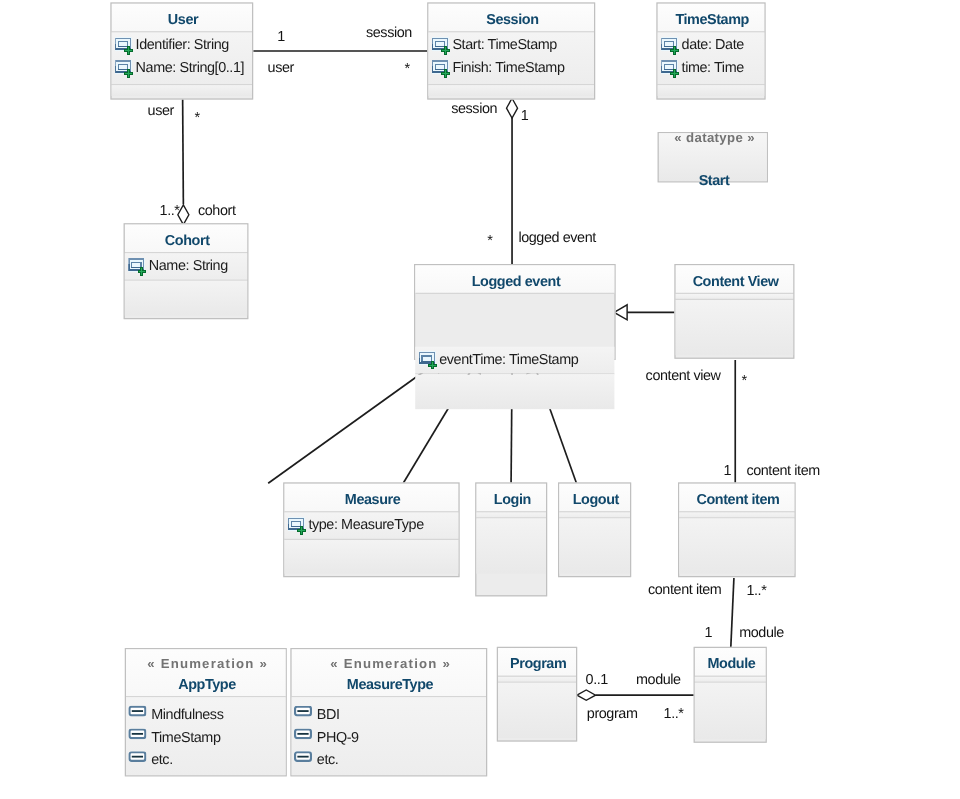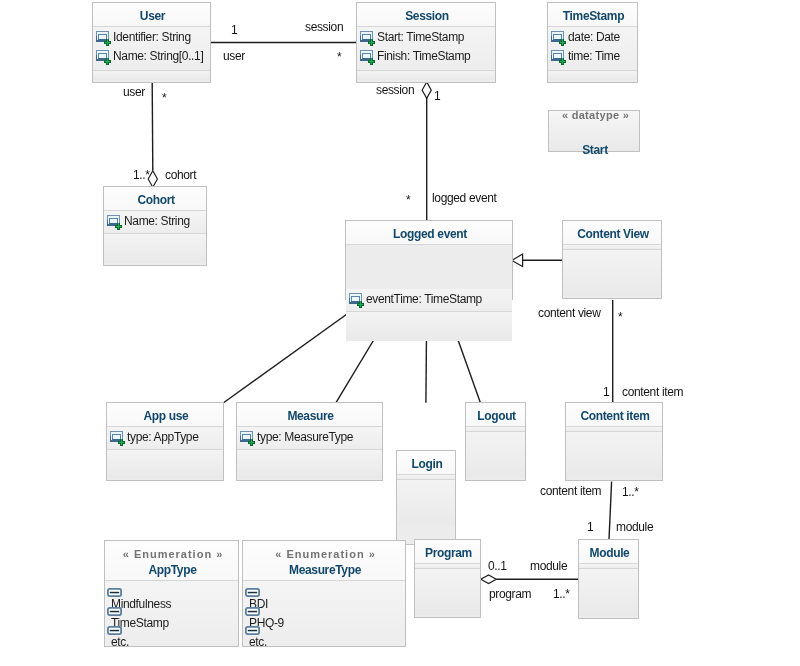--- a/index.html
+++ b/index.html
@@ -22,21 +22,21 @@
   .stereo.tight{letter-spacing:0.3px;}
   .attrs{box-sizing:border-box;border-bottom:1px solid #d6d6d6;
        background:linear-gradient(to bottom,#f4f4f4 0%,#ededed 100%);
        padding-top:3px;}
   .attrs.enumlist{border-bottom:none;padding-top:7px;}
   .ops{box-sizing:border-box;
        background:linear-gradient(to bottom,#f3f3f3 0%,#e9e9e9 100%);}
   .row{display:flex;align-items:flex-start;font-size:12px;letter-spacing:-0.35px;
        color:#1c1c1c;height:19px;padding-left:3px;}
   .row .txt{margin-left:1px;}
-  .row.enumrow{padding-left:2px;flex-direction:column;}
+  .row.enumrow{padding-left:2px;}
   .row.enumrow .txt{margin-left:4px;}
   .ic{flex:0 0 auto;display:block;}
 
   svg#links{position:absolute;left:0;top:0;width:800px;height:666px;
        overflow:visible;pointer-events:none;}
   .lbl{position:absolute;font-size:12px;letter-spacing:-0.35px;color:#141414;
        white-space:nowrap;line-height:12px;}
 </style>
 </head>
 <body>
@@ -223,65 +223,43 @@
       </div>
       <div class="ops" style="height: 28.7px;"></div>
     </div>
     <div class="uml" style="left: 562px; top: 220px; width: 100px; height: 79px;">
       <div class="hdr" style="height: 24px;">
         <div>Content View</div>
       </div>
       <div class="attrs" style="height: 5px;"></div>
       <div class="ops" style="height: 46px;"></div>
     </div>
-    <div class="uml" style="left: 106px; top: 402px; width: 118px; height: 79px;">
-      <div class="hdr" style="height: 24px;">
-        <div>App use</div>
+    <div class="uml" style="left: 236px; top: 402px; width: 147px; height: 79px;">
+      <div class="hdr" style="height: 24px;">
+        <div>Measure</div>
       </div>
       <div class="attrs" style="height: 23px;">
         <div class="row">
           <svg class="ic" width="16" height="16" viewBox="0 0 16 16" shape-rendering="crispEdges">
             <g transform="translate(0,1.4)">
               <rect x="-0.5" y="-0.5" width="14.6" height="11.4" fill="#eaf7fd"></rect>
               <path d="M0 0 h13.3 v1 h-13.3 z M0 9.3 h13.3 v1 h-13.3 z M0 0 h1 v10.3 h-1 z M12.3 0 h1 v10.3 h-1 z" fill="#6e90b1"></path>
               <path d="M0 8.5 h13.3 v1.8 h-13.3 z M0 5 h1 v5.3 h-1 z" fill="#3f688f"></path>
               <path d="M2.2 2.8 h8.8 v1 h-8.8 z M2.2 7.1 h8.8 v1 h-8.8 z M2.2 2.8 h1 v5.3 h-1 z M10 2.8 h1 v5.3 h-1 z" fill="#5b83a7"></path>
               <path d="M2.2 7.1 h8.8 v1 h-8.8 z" fill="#3f688f"></path>
               <path d="M7.7 9.6 h2.3 v-2.3 h2.5 v2.3 h2.3 v2.5 h-2.3 v2.3 h-2.5 v-2.3 h-2.3 z" fill="#046b2c"></path>
               <path d="M8.5 10.4 h2.3 v-2.3 h0.9 v2.3 h2.3 v0.9 h-2.3 v2.3 h-0.9 v-2.3 h-2.3 z" fill="#24a85a"></path>
             </g>
           </svg>
-          <span class="txt">type: AppType</span>
+          <span class="txt">type: MeasureType</span>
         </div>
       </div>
       <div class="ops" style="height: 28px;"></div>
     </div>
-    <div class="uml" style="left: 236px; top: 402px; width: 147px; height: 79px;">
-      <div class="hdr" style="height: 24px;">
-        <div>Measure</div>
-      </div>
-      <div class="attrs" style="height: 23px;">
-        <div class="row">
-          <svg class="ic" width="16" height="16" viewBox="0 0 16 16" shape-rendering="crispEdges">
-            <g transform="translate(0,1.4)">
-              <rect x="-0.5" y="-0.5" width="14.6" height="11.4" fill="#eaf7fd"></rect>
-              <path d="M0 0 h13.3 v1 h-13.3 z M0 9.3 h13.3 v1 h-13.3 z M0 0 h1 v10.3 h-1 z M12.3 0 h1 v10.3 h-1 z" fill="#6e90b1"></path>
-              <path d="M0 8.5 h13.3 v1.8 h-13.3 z M0 5 h1 v5.3 h-1 z" fill="#3f688f"></path>
-              <path d="M2.2 2.8 h8.8 v1 h-8.8 z M2.2 7.1 h8.8 v1 h-8.8 z M2.2 2.8 h1 v5.3 h-1 z M10 2.8 h1 v5.3 h-1 z" fill="#5b83a7"></path>
-              <path d="M2.2 7.1 h8.8 v1 h-8.8 z" fill="#3f688f"></path>
-              <path d="M7.7 9.6 h2.3 v-2.3 h2.5 v2.3 h2.3 v2.5 h-2.3 v2.3 h-2.5 v-2.3 h-2.3 z" fill="#046b2c"></path>
-              <path d="M8.5 10.4 h2.3 v-2.3 h0.9 v2.3 h2.3 v0.9 h-2.3 v2.3 h-0.9 v-2.3 h-2.3 z" fill="#24a85a"></path>
-            </g>
-          </svg>
-          <span class="txt">type: MeasureType</span>
-        </div>
-      </div>
-      <div class="ops" style="height: 28px;"></div>
-    </div>
-    <div class="uml" style="left: 396px; top: 402px; width: 60px; height: 95px; margin-top: 48px;">
+    <div class="uml" style="left: 396px; top: 402px; width: 60px; height: 95px;">
       <div class="hdr" style="height: 24px;">
         <div>Login</div>
       </div>
       <div class="attrs" style="height: 5px;"></div>
       <div class="ops" style="height: 46px;"></div>
     </div>
     <div class="uml" style="left: 465px; top: 402px; width: 61px; height: 79px;">
       <div class="hdr" style="height: 24px;">
         <div>Logout</div>
       </div>

